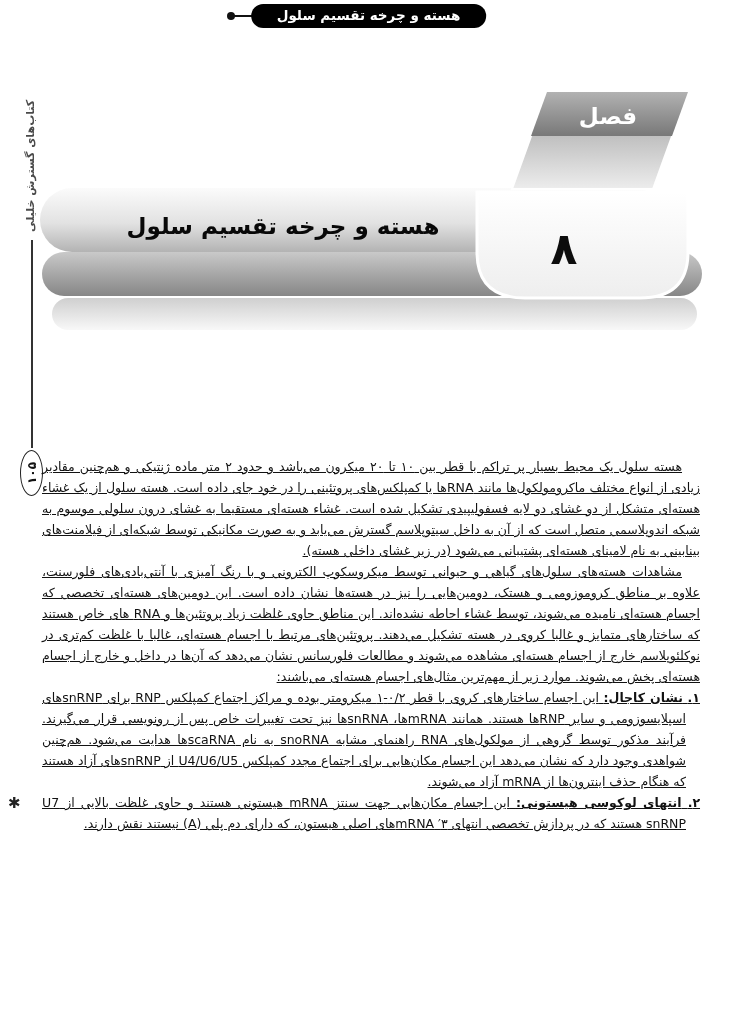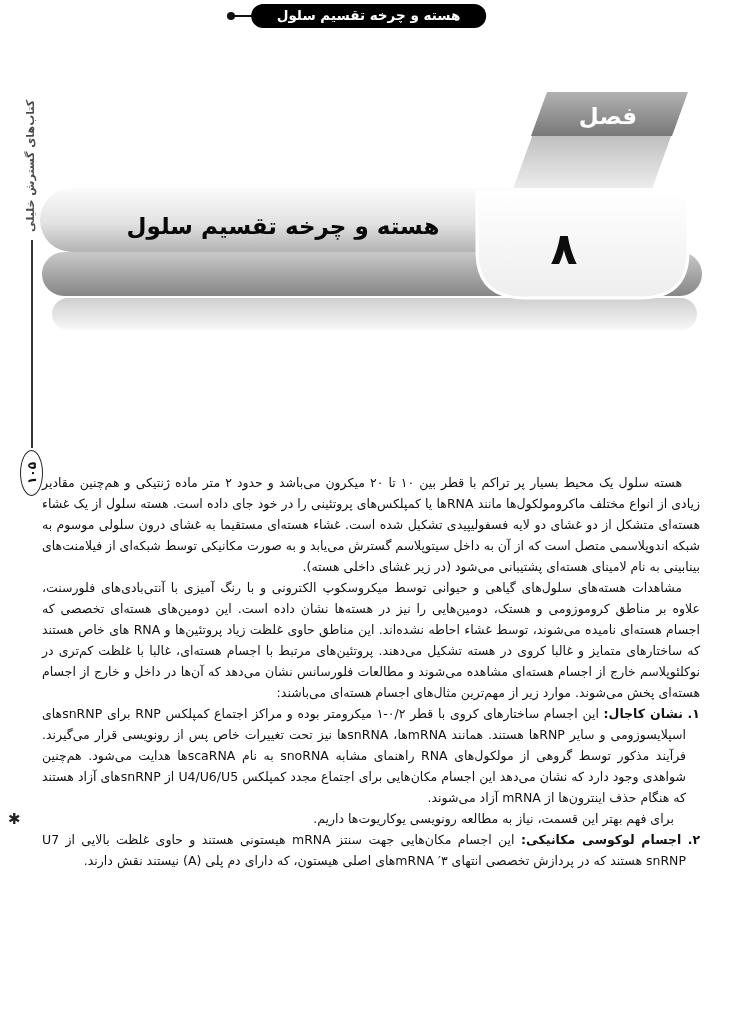--- a/index.html
+++ b/index.html
@@ -93,28 +93,29 @@
   .banner {
     position: absolute;
     left: 40px;
     top: 86px;
   }
   .banner text { font-family: "DejaVu Sans", sans-serif; direction: rtl; }
 
   
   .content {
     position: absolute;
-    top: 472px;
+    top: 456px;
     left: 42px;
     width: 658px;
     direction: rtl;
     text-align: justify;
     font-size: 12.5px;
     line-height: 21px;
     color: #121212;
+    text-decoration: underline;
   }
   .para.indent { text-indent: 18px; }
   .para.item { text-indent: -14px; padding-right: 14px; }
   .para b { font-weight: bold; }
   .note {
     position: relative;
     margin-right: 26px;
     line-height: 21px;
   }
   .note-icon {
@@ -186,21 +187,20 @@
   <p class="para indent">مشاهدات هسته‌های سلول‌های گیاهی و حیوانی توسط میکروسکوپ الکترونی و با رنگ آمیزی با آنتی‌بادی‌های فلورسنت، علاوه بر مناطق کروموزومی و هستک، دومین‌هایی را نیز در هسته‌ها نشان داده است. این دومین‌های هسته‌ای تخصصی که اجسام هسته‌ای نامیده می‌شوند، توسط غشاء احاطه نشده‌اند. این مناطق حاوی غلظت زیاد پروتئین‌ها و RNA های خاص هستند که ساختارهای متمایز و غالبا کروی در هسته تشکیل می‌دهند. پروتئین‌های مرتبط با اجسام هسته‌ای، غالبا با غلظت کم‌تری در نوکلئوپلاسم خارج از اجسام هسته‌ای مشاهده می‌شوند و مطالعات فلورسانس نشان می‌دهد که آن‌ها در داخل و خارج از اجسام هسته‌ای پخش می‌شوند. موارد زیر از مهم‌ترین مثال‌های اجسام هسته‌ای می‌باشند:</p>
 
   <p class="para item">
     <b>۱.</b>
     <b>نشان کاجال:</b>
     <span>این اجسام ساختارهای کروی با قطر ۰/۲-۱ میکرومتر بوده و مراکز اجتماع کمپلکس RNP برای snRNPهای اسپلایسوزومی و سایر RNPها هستند. همانند mRNAها، snRNAها نیز تحت تغییرات خاص پس از رونویسی قرار می‌گیرند. فرآیند مذکور توسط گروهی از مولکول‌های RNA راهنمای مشابه snoRNA به نام scaRNAها هدایت می‌شود. هم‌چنین شواهدی وجود دارد که نشان می‌دهد این اجسام مکان‌هایی برای اجتماع مجدد کمپلکس U4/U6/U5 از snRNPهای آزاد هستند که هنگام حذف اینترون‌ها از mRNA آزاد می‌شوند.</span>
   </p>
 
   <div class="note">
     <span class="note-icon">✱</span>
-    <span class="note-text">برای فهم بهتر این قسمت، نیاز به مطالعه رونویسی یوکاریوت‌ها داریم.</span>
   </div>
 
   <p class="para item">
     <b>۲.</b>
-    <b>اجسام لوکوسی مکانیکی:</b>
+    <b>انتهای لوکوسی هیستونی:</b>
     <span>این اجسام مکان‌هایی جهت سنتز mRNA هیستونی هستند و حاوی غلظت بالایی از U7 snRNP هستند که در پردازش تخصصی انتهای ۳′ mRNAهای اصلی هیستون، که دارای دم پلی (A) نیستند نقش دارند.</span>
   </p>
 </main>
 
 </body></html>

